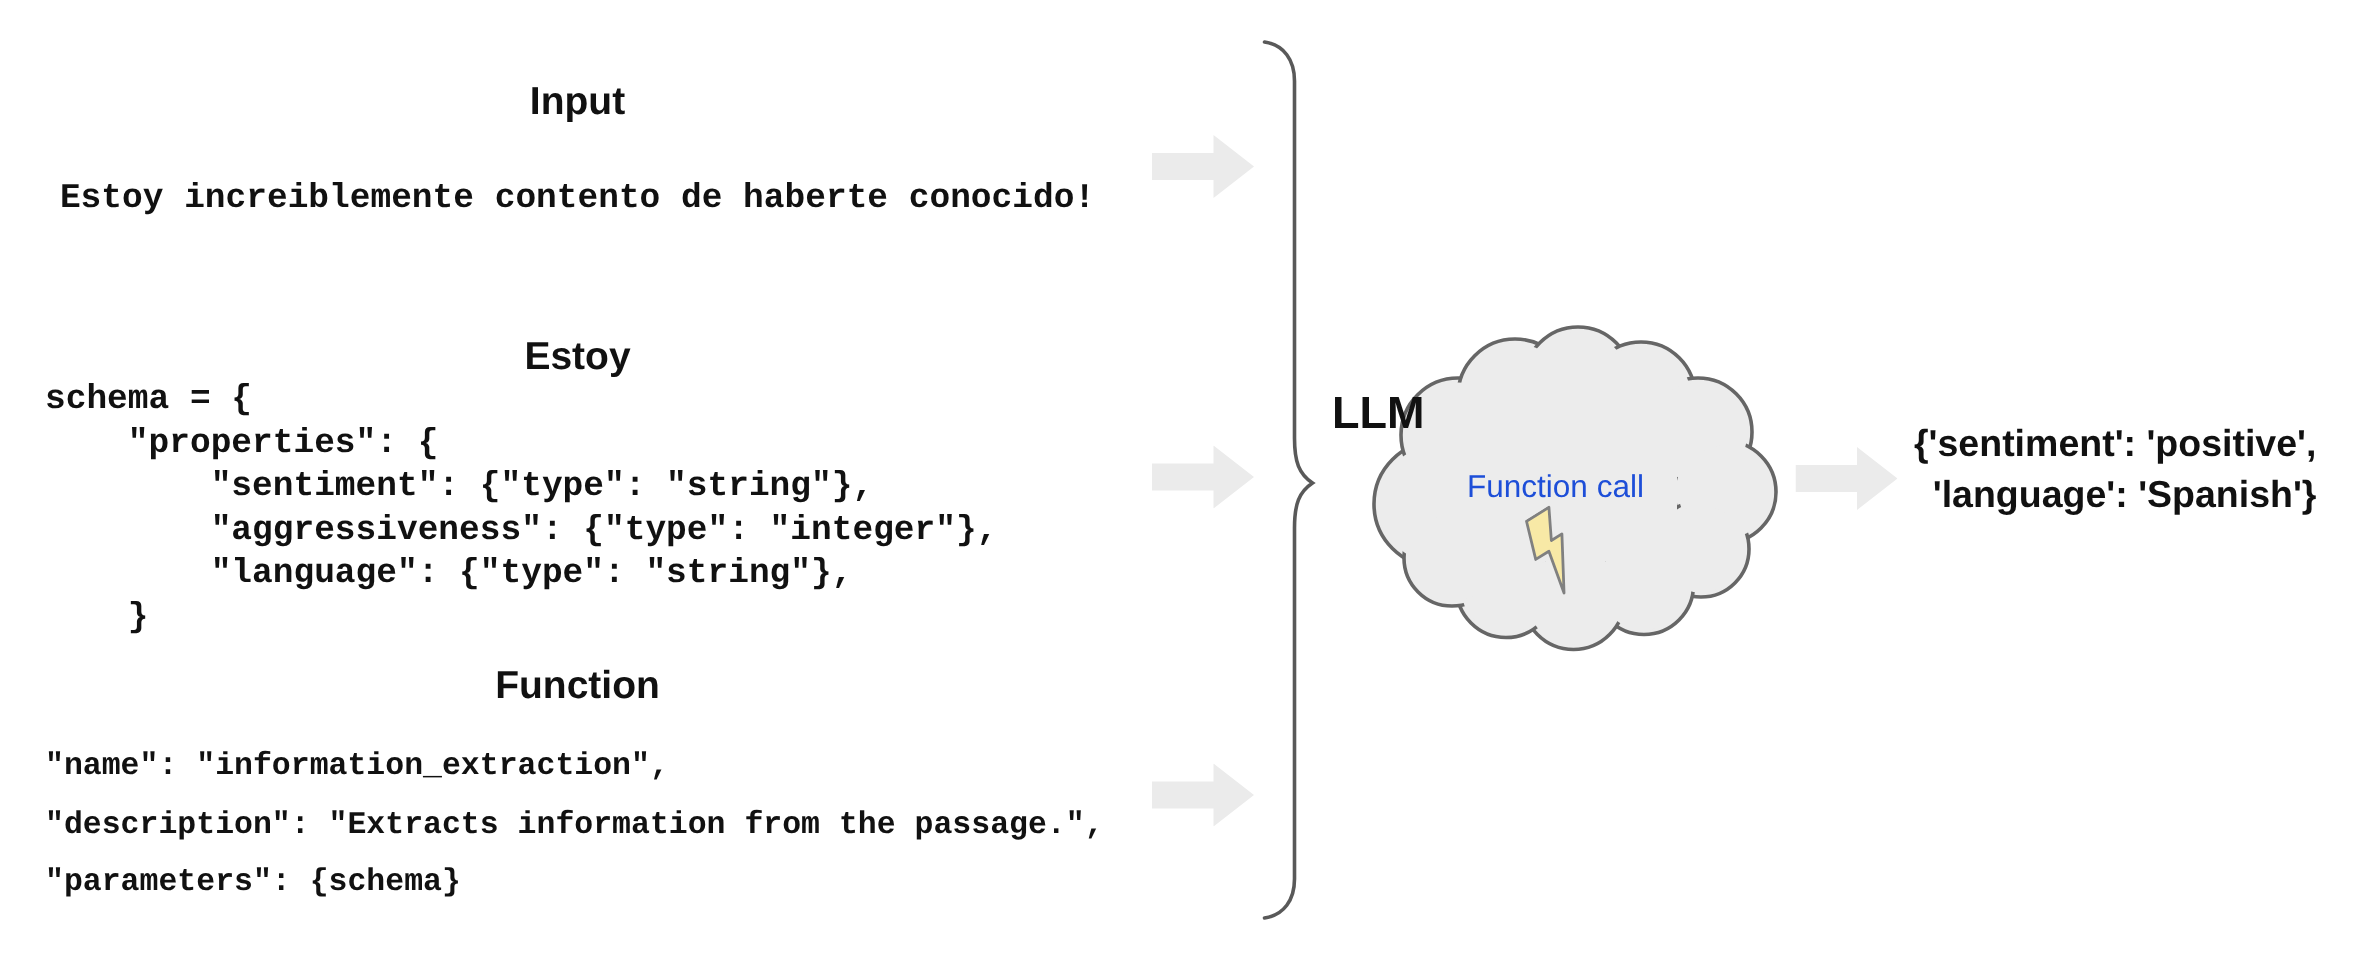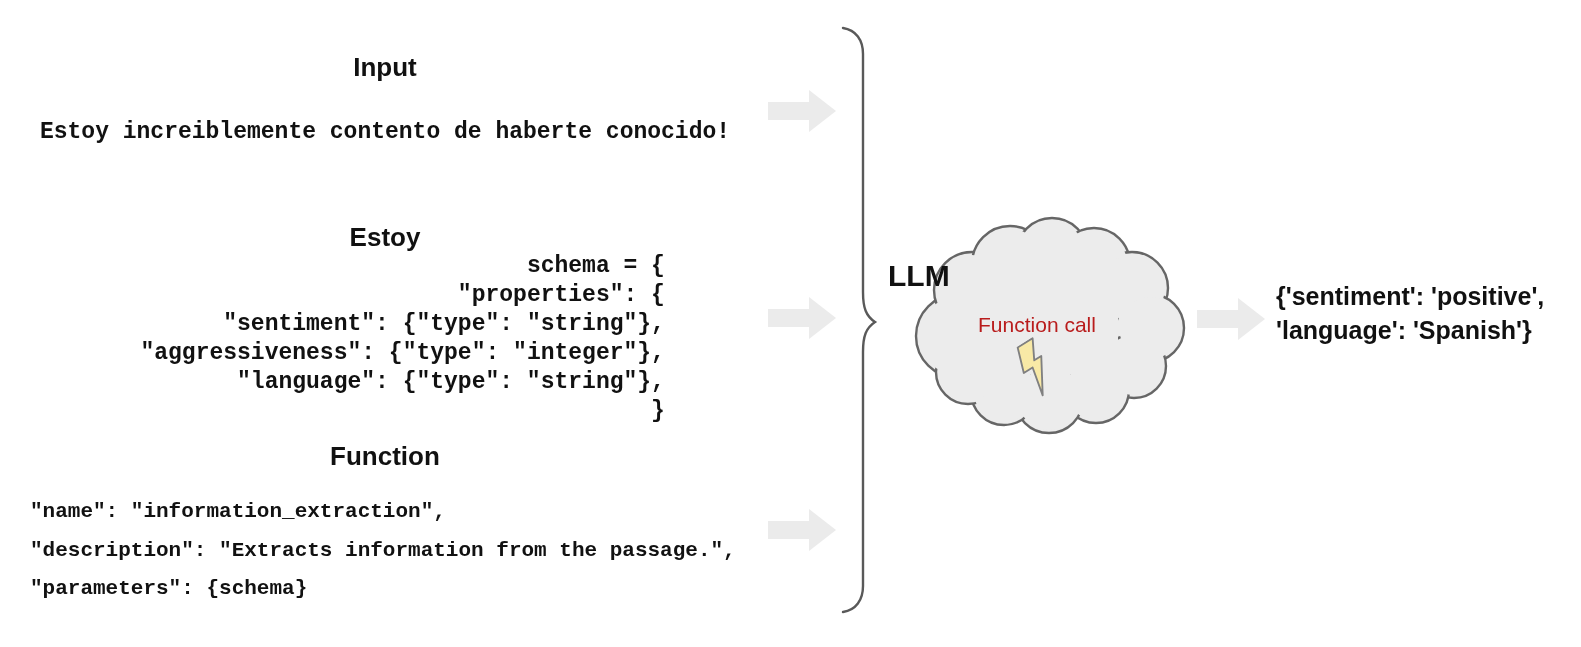--- a/index.html
+++ b/index.html
@@ -39,21 +39,20 @@
     line-height: 28px;
     white-space: pre;
     margin-top: 36px;
   }
   .schema-code {
     left: 30px;
     top: 252px;
     font-size: 23px;
     line-height: 29px;
     white-space: pre;
-    text-align: right;
   }
   .function-code {
     left: 30px;
     top: 493px;
     font-size: 21px;
     line-height: 38.5px;
     white-space: pre;
   }
 
   
@@ -67,32 +66,33 @@
     line-height: 32px;
     color: #111111;
   }
   .llm-subtitle {
     left: 888px;
     top: 312px;
     width: 298px;
     text-align: center;
     font-size: 21px;
     line-height: 26px;
-    color: #b91c1c;
+    color: #1d4ed8;
   }
 
   
   .output-text {
     left: 1276px;
     top: 279px;
     font-weight: bold;
     font-size: 25px;
     line-height: 34px;
     color: #111111;
     white-space: pre;
+    text-align: right;
   }
 
   .bolt-wrap {
     left: 1013px;
     top: 340px;
     width: 46px;
     height: 58px;
   }
   .bolt-wrap svg { transform: rotate(-32deg); transform-origin: 50% 50%; }
 </style>

